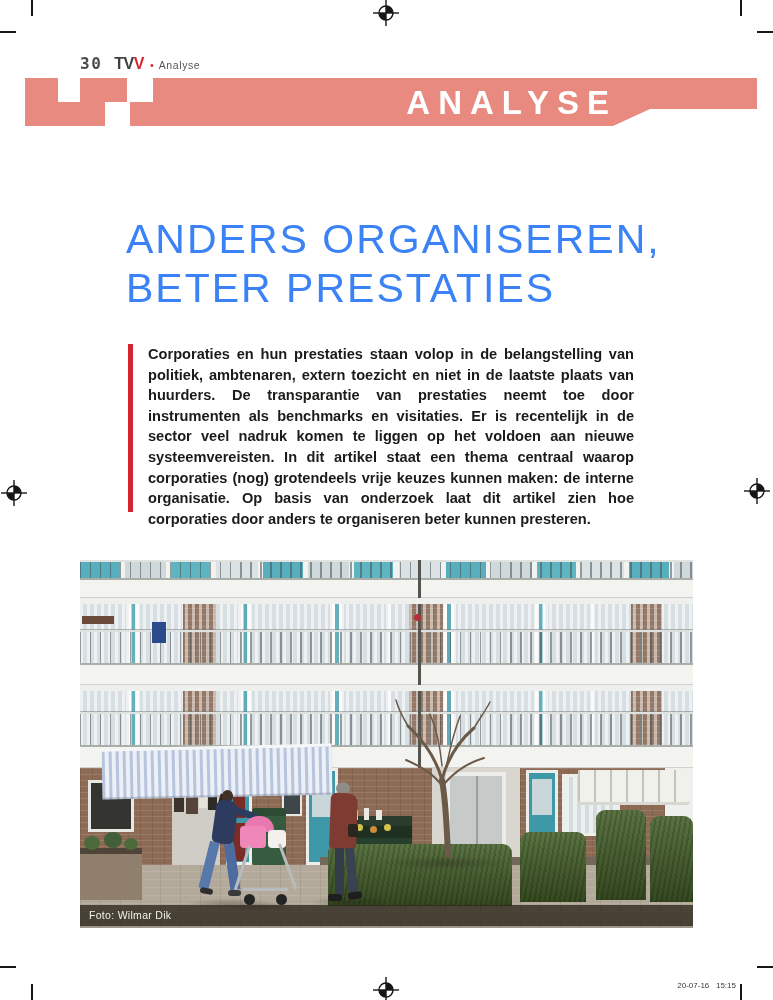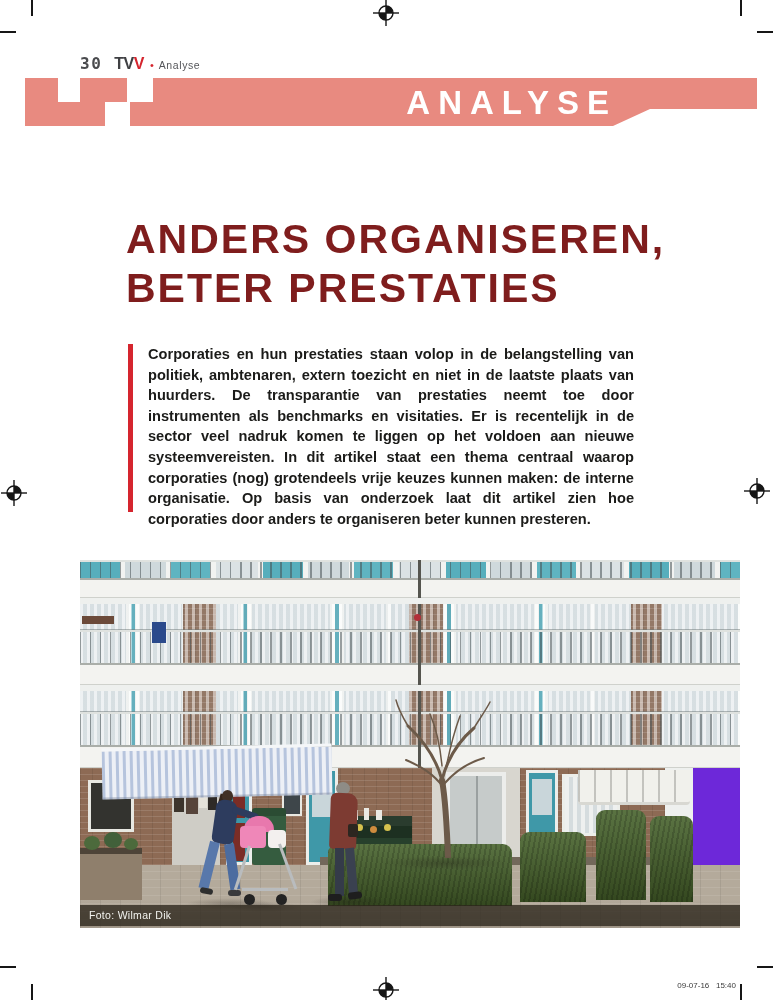--- a/index.html
+++ b/index.html
@@ -28,29 +28,29 @@
     clip-path:polygon(23px 0,627px 0,627px 31px,520px 31px,483px 48px,0 48px,0 24px,23px 24px);}
   .banner-blockA{position:absolute;left:25px;top:78px;width:80px;height:48px;
     clip-path:polygon(0 0,33px 0,33px 24px,80px 24px,80px 48px,0 48px);}
   .banner-blockB{position:absolute;left:80px;top:78px;width:47px;height:24px;}
   .banner-label{position:absolute;right:140px;top:0;height:48px;line-height:50px;
     color:#ffffff;font-size:33px;font-weight:700;letter-spacing:8px;}
 
   
   .kicker{position:absolute;left:128px;top:157px;color:#54555a;font-size:18px;
     font-weight:700;letter-spacing:0.8px;line-height:25.5px;}
-  .title{position:absolute;left:126px;top:215px;color:#7f1d1d;font-size:41px;
-    font-weight:700;letter-spacing:2px;line-height:49px;}
+  .title{position:absolute;left:126px;top:215px;color:#3b82f6;font-size:41px;
+    font-weight:400;letter-spacing:2px;line-height:49px;}
   .intro-bar{position:absolute;left:128px;top:344px;width:5px;height:168px;background:#d5252e;}
   .intro{position:absolute;left:148px;top:344px;width:486px;font-size:14.6px;line-height:20.6px;
     font-weight:700;color:#1b1b19;text-align:justify;}
 
   
   .photo{position:absolute;left:80px;top:560px;width:613px;height:368px;overflow:hidden;
-    background:#6d28d9;padding-left:47px;}
+    background:#14532d;}
   .slab{position:absolute;left:0;right:0;background:#f3f3f0;border-top:2px solid #aaaea9;
     border-bottom:1px solid #cfd1cc;box-sizing:border-box;}
   .fwin{position:absolute;left:0;right:0;background-color:#d9e1e4;
     background-image:repeating-linear-gradient(90deg,
       transparent 0 46px,#f7f8f6 46px 51px,#4fa8b8 51px 55px,#f7f8f6 55px 60px,
       transparent 60px 102px,#f2f4f3 102px 107px,transparent 107px 158px,
       #f7f8f6 158px 163px,#49a2b2 163px 167px,#f7f8f6 167px 172px,transparent 172px 204px);}
   .fwin:after{content:"";position:absolute;inset:0;
     background:repeating-linear-gradient(90deg,rgba(255,255,255,.55) 0 3px,rgba(205,212,215,.18) 3px 7px);}
   .fwin:before{content:"";position:absolute;left:0;right:0;top:0;height:6px;background:#eef0ee;z-index:2;}
@@ -283,15 +283,15 @@
       <div class="person-part" style="left:17px;top:66px;width:9px;height:48px;background:#343b49;"></div>
       <div class="person-part" style="left:27px;top:66px;width:9px;height:46px;background:#3a4150;transform:rotate(-5deg);transform-origin:top center;"></div>
       <div class="person-part" style="left:10px;top:112px;width:14px;height:7px;background:#1e1e1e;border-radius:3px;"></div>
       <div class="person-part" style="left:30px;top:110px;width:14px;height:7px;background:#1e1e1e;border-radius:3px;transform:rotate(-8deg);"></div>
     </div>
 
     <div class="credit">Foto: Wilmar Dik</div>
   </div>
 
   <div class="footer-text" style="left:43px;top:981px;margin-top:36px;">TVV_3_Compleet.indb   20</div>
-  <div class="footer-text" style="right:37px;top:981px;">09-07-16   15:40</div>
+  <div class="footer-text" style="right:37px;top:981px;">20-07-16   15:15</div>
 
 </div>
 
 </body></html>

